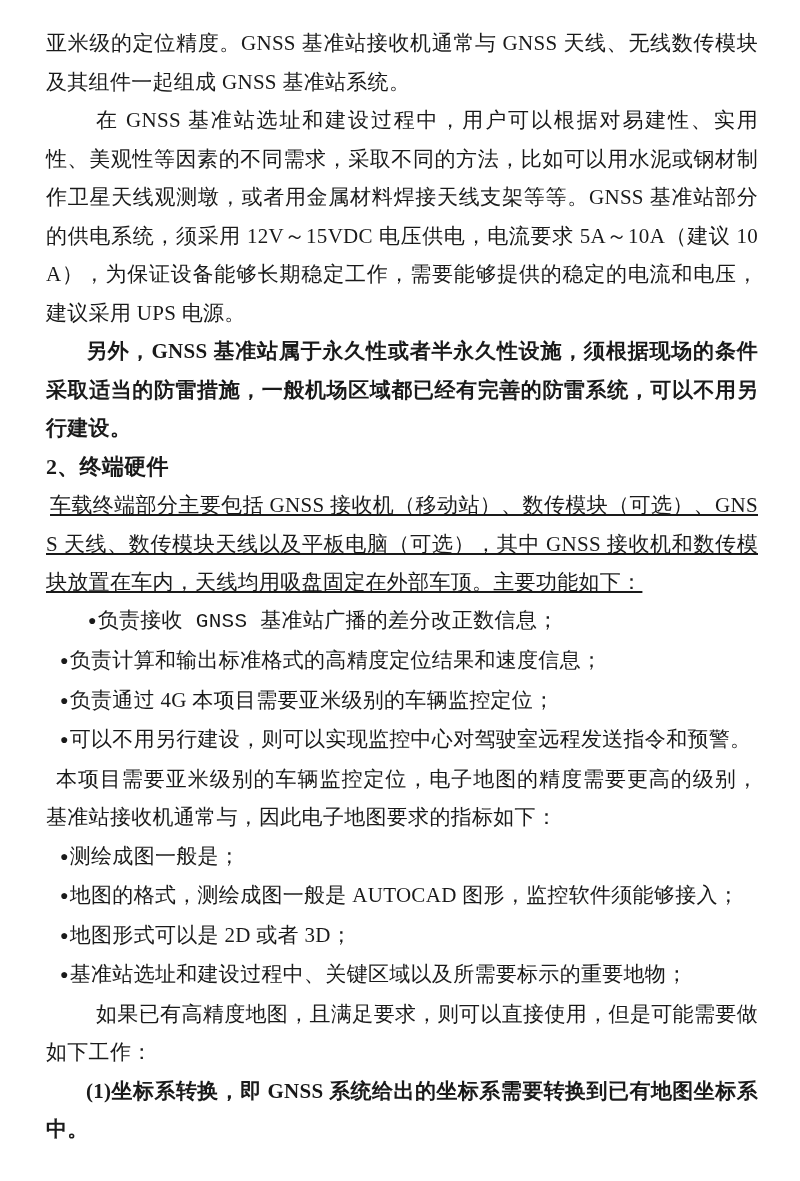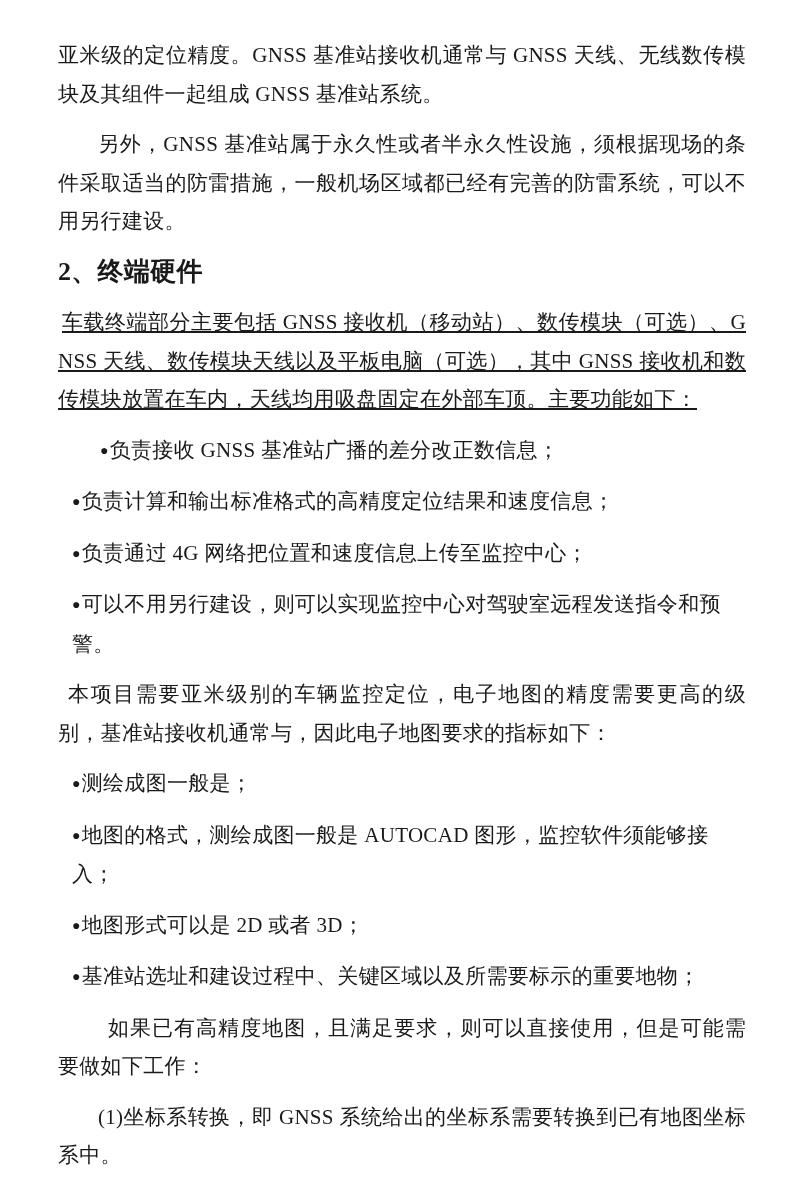--- a/index.html
+++ b/index.html
@@ -15,67 +15,69 @@
     color: #1a1a1a;
   }
   .page {
     box-sizing: border-box;
     width: 800px;
     height: 1181px;
     padding: 24px 42px 20px 46px;
     background: #ffffff;
   }
   .para, .bullet, .heading {
-    margin: 12px;
+    margin: 0;
     font-size: 21px;
     line-height: 38.5px;
     text-align: justify;
     letter-spacing: 0.3px;
     word-break: break-all;
   }
   .heading {
     font-weight: bold;
-    font-size: 26px;
+    font-size: 22px;
     text-align: left;
   }
   
   .ind-lg  { text-indent: 50px; }   
-  .ind     { text-indent: 40px; }   
+  .ind     { text-indent: 40px; font-weight: bold; }   
   .ind-xs  { text-indent: 4px; text-decoration: underline;  }   
   .ind-xs2 { text-indent: 10px; }
   .flush   { text-indent: 0; }
   
   .bullet {
     padding-left: 14px;
     text-align: left;
   }
   .bullet.first {
     padding-left: 42px;
+    font-family: Liberation Mono, monospace;
   }
   .dot {
     font-size: 14px;
     vertical-align: 2px;
     padding-right: 1px;
   }
 </style>
 </head>
 <body>
 
 <div class="page">
 
   <p class="para flush">亚米级的定位精度。GNSS 基准站接收机通常与 GNSS 天线、无线数传模块及其组件一起组成 GNSS 基准站系统。</p>
+  <p class="para ind-lg">在 GNSS 基准站选址和建设过程中，用户可以根据对易建性、实用性、美观性等因素的不同需求，采取不同的方法，比如可以用水泥或钢材制作卫星天线观测墩，或者用金属材料焊接天线支架等等。GNSS 基准站部分的供电系统，须采用 12V～15VDC 电压供电，电流要求 5A～10A（建议 10A），为保证设备能够长期稳定工作，需要能够提供的稳定的电流和电压，建议采用 UPS 电源。</p>
   <p class="para ind">另外，GNSS 基准站属于永久性或者半永久性设施，须根据现场的条件采取适当的防雷措施，一般机场区域都已经有完善的防雷系统，可以不用另行建设。</p>
 
   <h2 class="heading">2、终端硬件</h2>
 
   <p class="para ind-xs">车载终端部分主要包括 GNSS 接收机（移动站）、数传模块（可选）、GNSS 天线、数传模块天线以及平板电脑（可选），其中 GNSS 接收机和数传模块放置在车内，天线均用吸盘固定在外部车顶。主要功能如下：</p>
 
   <p class="bullet first"><span class="dot">●</span><span>负责接收 GNSS 基准站广播的差分改正数信息；</span></p>
   <p class="bullet"><span class="dot">●</span><span>负责计算和输出标准格式的高精度定位结果和速度信息；</span></p>
-  <p class="bullet"><span class="dot">●</span><span>负责通过 4G 网络把位置和速度信息上传至监控中心；</span></p>
+  <p class="bullet"><span class="dot">●</span><span>负责通过 4G 本项目需要亚米级别的车辆监控定位；</span></p>
   <p class="bullet"><span class="dot">●</span><span>可以不用另行建设，则可以实现监控中心对驾驶室远程发送指令和预警。</span></p>
 
 
   <p class="para ind-xs2">本项目需要亚米级别的车辆监控定位，电子地图的精度需要更高的级别，基准站接收机通常与，因此电子地图要求的指标如下：</p>
 
   <p class="bullet"><span class="dot">●</span><span>测绘成图一般是；</span></p>
   <p class="bullet"><span class="dot">●</span><span>地图的格式，测绘成图一般是 AUTOCAD 图形，监控软件须能够接入；</span></p>
   <p class="bullet"><span class="dot">●</span><span>地图形式可以是 2D 或者 3D；</span></p>
   <p class="bullet"><span class="dot">●</span><span>基准站选址和建设过程中、关键区域以及所需要标示的重要地物；</span></p>
 

